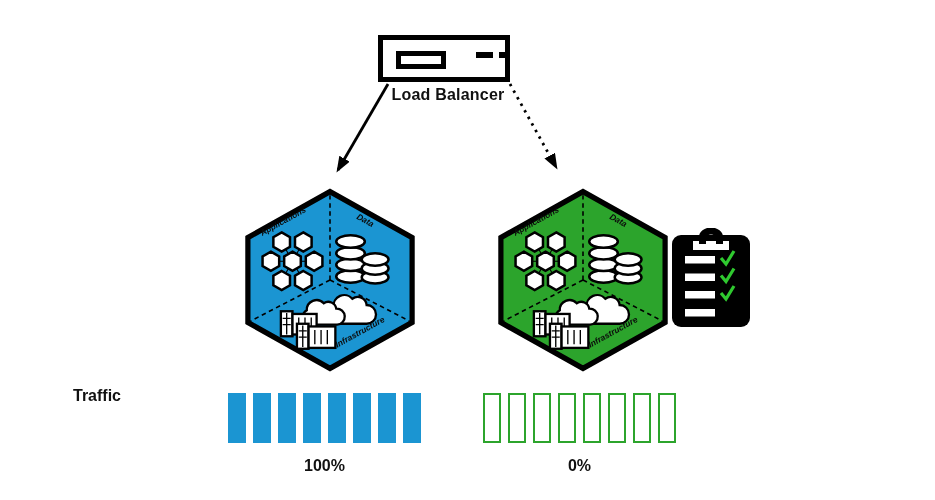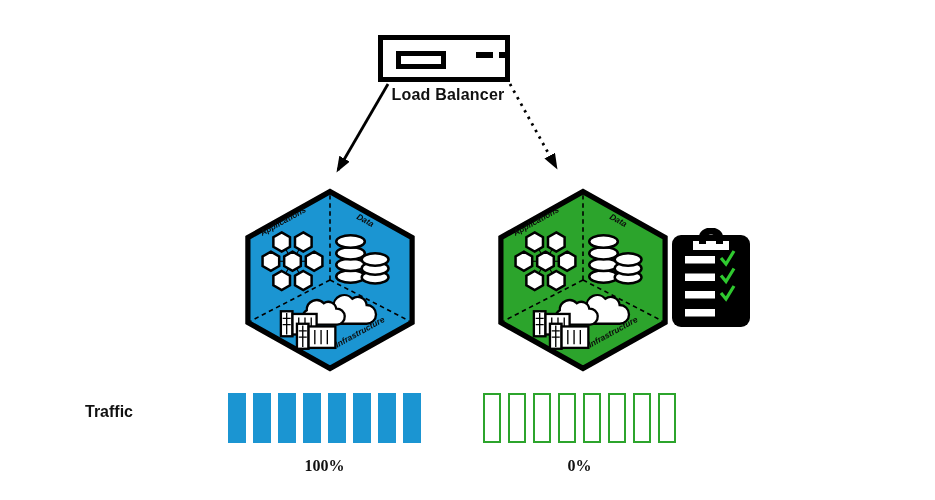--- a/index.html
+++ b/index.html
@@ -12,26 +12,26 @@
   .lb-box{left:378px;top:35px;width:132px;height:47px;border:5px solid #000;background:#fff;box-sizing:border-box;}
   .lb-screen{left:13px;top:11px;width:50px;height:18px;border:5px solid #000;background:#fff;box-sizing:border-box;}
   .lb-dash{left:93px;top:12px;width:17px;height:6px;background:#000;}
   .lb-dot{left:116px;top:12px;width:6px;height:6px;background:#000;}
   .lb-label{left:368px;top:86px;width:160px;text-align:center;font-size:16px;font-weight:600;letter-spacing:.2px;}
   
   .env-blue{left:245px;top:188px;}
   .env-green{left:498px;top:188px;}
   .clipboard{left:672px;top:228px;}
   
-  .traffic-label{left:73px;top:401px;width:130px;font-size:16px;font-weight:600;line-height:1.32;margin-left:12px;}
+  .traffic-label{left:73px;top:385px;width:130px;font-size:16px;font-weight:600;line-height:1.32;}
   .bars{display:flex;gap:7px;top:393px;height:50px;}
   .bars-left{left:228px;}
   .bars-right{left:483px;}
   .bar{width:18px;height:50px;box-sizing:border-box;}
-  .pct{top:457px;width:193px;text-align:center;font-size:16px;font-weight:600;font-family:Liberation Serif, serif;}
+  .pct{top:457px;width:193px;text-align:center;font-size:16px;font-weight:600;}
   .pct-left{left:228px;}
   .pct-right{left:483px;}
   svg text.hexlabel{font-family:"Liberation Sans",sans-serif;font-size:9.5px;font-weight:700;font-style:italic;fill:#0b0b0b;}
 </style>
 </head>
 <body>
 
 <div class="stage">
 
   <svg width="0" height="0" style="position:absolute" aria-hidden="true">

